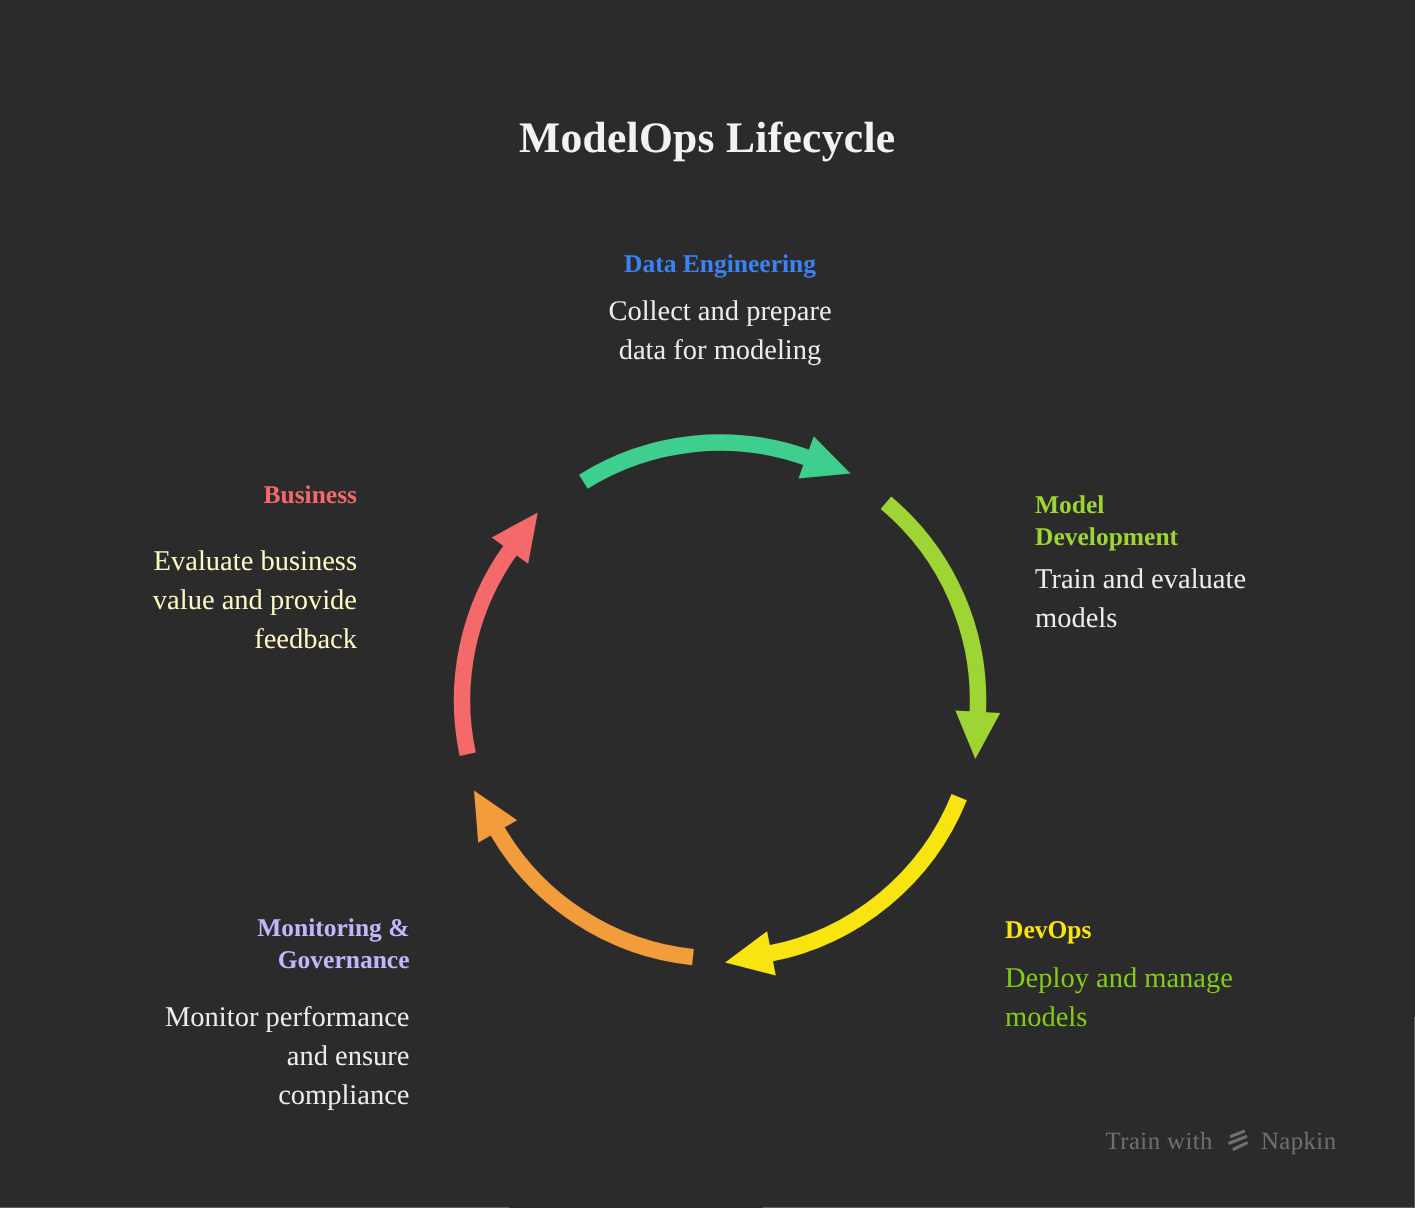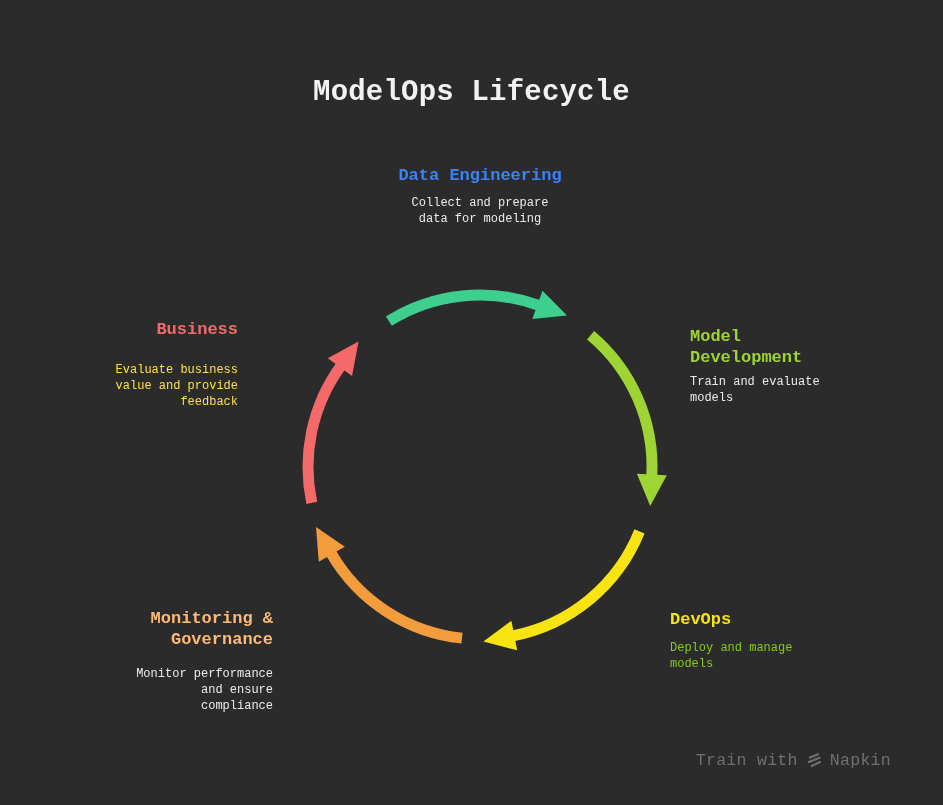--- a/index.html
+++ b/index.html
@@ -2,21 +2,21 @@
 <html><head>
 <meta charset="utf-8">
 <style>
   html, body { margin:0; padding:0; }
   .canvas {
     position: relative;
     width: 943px;
     height: 805px;
     background: #2b2b2b;
     overflow: hidden;
-    font-family: Liberation Mono, monospace;
+    font-family: Liberation Serif, serif;
   }
   .title {
     position: absolute;
     top: 76px;
     left: 0;
     width: 100%;
     margin: 0;
     text-align: center;
     font-size: 29px;
     line-height: 1.15;
@@ -28,22 +28,22 @@
     left: 0; top: 0;
   }
   .stage { position: absolute; }
   .stage-label {
     font-size: 17px;
     font-weight: 700;
     line-height: 21px;
     white-space: pre-line;
   }
   .stage-desc {
-    font-size: 12px;
-    line-height: 16px;
+    font-size: 19px;
+    line-height: 26px;
     white-space: pre-line;
     margin-top: 9px;
   }
   .s-data-engineering { left: 380px; top: 165px; width: 200px; text-align: center; }
   .s-model-development { left: 690px; top: 326px; text-align: left; }
   .s-model-development .stage-desc { margin-top: 6px; }
   .s-devops { left: 670px; top: 609px; text-align: left; }
   .s-devops .stage-desc { margin-top: 10px; }
   .s-monitoring-governance { right: 670px; top: 608px; text-align: right; }
   .s-monitoring-governance .stage-desc { margin-top: 16px; }
@@ -94,30 +94,30 @@
 models</div>
   </div>
 
   <div class="stage s-devops">
     <div class="stage-label" style="color: rgb(247, 228, 17);">DevOps</div>
     <div class="stage-desc" style="color: #84cc16;">Deploy and manage
 models</div>
   </div>
 
   <div class="stage s-monitoring-governance">
-    <div class="stage-label" style="color: #fdba74;">Monitoring &amp;
+    <div class="stage-label" style="color: #c4b5fd;">Monitoring &amp;
 Governance</div>
     <div class="stage-desc" style="color: rgb(236, 236, 236);">Monitor performance
 and ensure
 compliance</div>
   </div>
 
   <div class="stage s-business">
     <div class="stage-label" style="color: rgb(244, 105, 106);">Business</div>
-    <div class="stage-desc" style="color: #fde047;">Evaluate business
+    <div class="stage-desc" style="color: #fef9c3;">Evaluate business
 value and provide
 feedback</div>
   </div>
 
   <div class="watermark" style="color: rgb(112, 112, 112);">
     <span>Train with</span>
     <svg class="napkin-logo" viewBox="0 0 20 20" aria-hidden="true">
       <g stroke="currentColor" stroke-width="2.4" stroke-linecap="round" fill="none">
         <line x1="5.5" y1="6.2" x2="14.5" y2="2.6"></line>
         <line x1="4.2" y1="11.2" x2="16.2" y2="6.4"></line>

